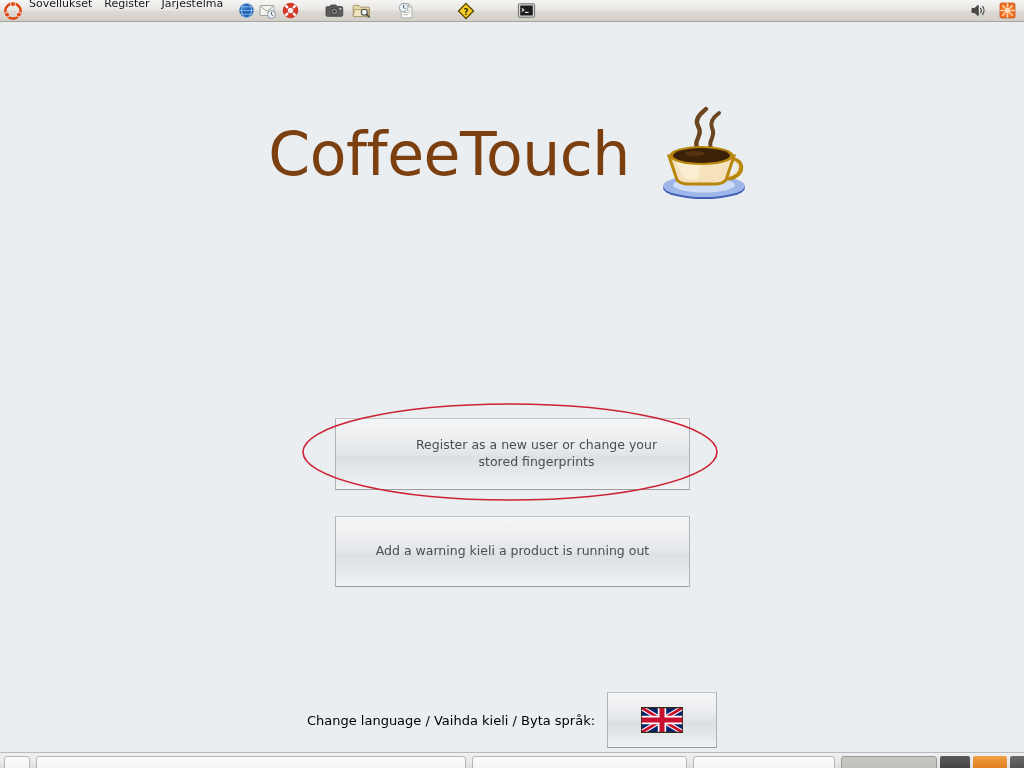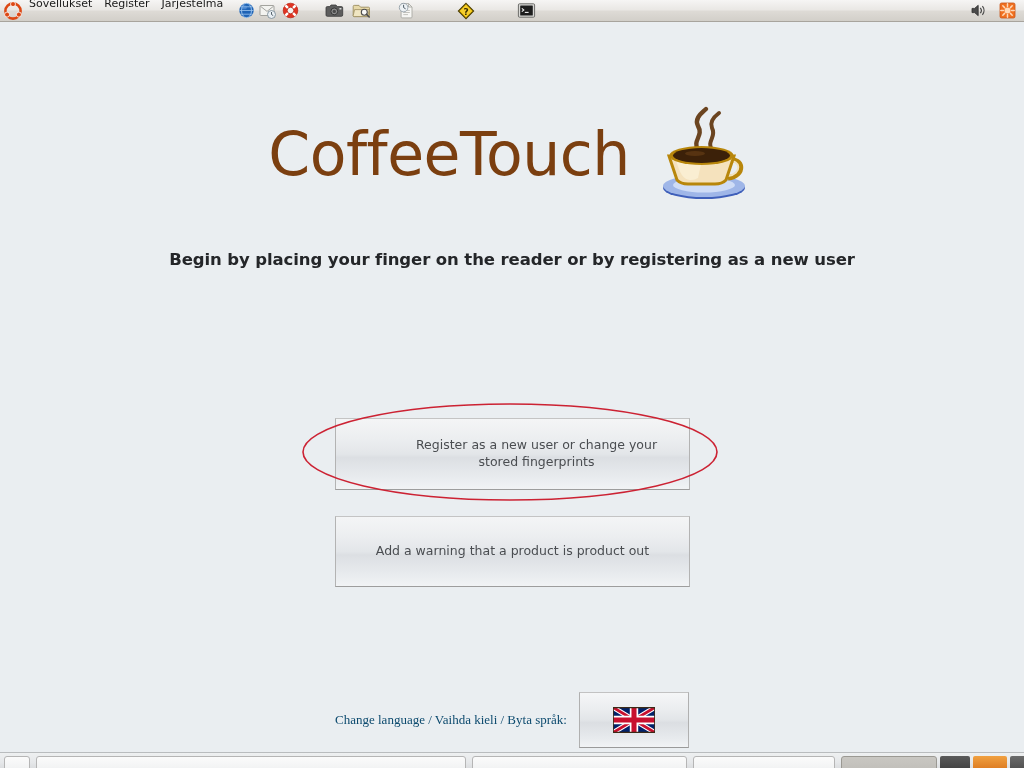--- a/index.html
+++ b/index.html
@@ -148,24 +148,23 @@
     position: absolute;
     left: 0;
     top: 660px;
     width: 1024px;
     display: flex;
     align-items: center;
     justify-content: center;
   }
   #language-label {
     font-size: 13px;
-    color: #0c4a6e;
+    color: #000000;
     margin-right: 12px;
     white-space: nowrap;
-    font-family: Liberation Serif, serif;
   }
   #btn-flag {
     position: relative;
     width: 110px;
     height: 56px;
     box-sizing: border-box;
     border: 1px solid #b0b0b0;
     border-top-color: #c2c2c2;
     border-bottom-color: #9a9a9a;
     background: linear-gradient(to bottom,
@@ -367,32 +366,31 @@
 
       <path d="M17 52 H82 L74 76 A13 8 0 0 1 62 80 H37 A13 8 0 0 1 25 76 Z" fill="#f5e2bd" stroke="#b8860b" stroke-width="3"></path>
       <path d="M24 56 H50 L46 74 A9 5 0 0 1 38 76 C31 75 28 70 24 56 Z" fill="#fbf1da" opacity="0.75"></path>
 
       <ellipse cx="49.5" cy="51.5" rx="32" ry="9.5" fill="#b8860b"></ellipse>
       <ellipse cx="49.5" cy="51.5" rx="28.5" ry="7.4" fill="#3c2109"></ellipse>
       <ellipse cx="43" cy="49.5" rx="10" ry="2.6" fill="#6d4318" opacity="0.55"></ellipse>
     </svg>
   </div>
 
-  <div id="subtitle">Begin by placing your finger on the reader or by registering as a new user</div>
 
   <div class="big-button" id="btn-register">
     <span class="btn-label">Register as a new user or change your stored fingerprints</span>
   </div>
 
   <svg id="annotation-ellipse" viewBox="0 0 424 102">
     <ellipse cx="212" cy="51" rx="207" ry="48" fill="none" stroke="#cc2233" stroke-width="1.6"></ellipse>
   </svg>
 
   <div class="big-button" id="btn-warning">
-    <span class="btn-label">Add a warning that a product is product out</span>
+    <span class="btn-label">Add a warning kieli a product is running out</span>
   </div>
 
   <div id="language-row">
     <div id="language-label">Change language / Vaihda kieli / Byta språk:</div>
 
     <div id="btn-flag">
       <svg id="flag-img" viewBox="0 0 60 36">
         <rect x="0" y="0" width="60" height="36" fill="#012169"></rect>
         <path d="M0 0 L60 36 M60 0 L0 36" stroke="#ffffff" stroke-width="7.2"></path>
         <path d="M0 0 L60 36 M60 0 L0 36" stroke="#C8102E" stroke-width="4.2"></path>

